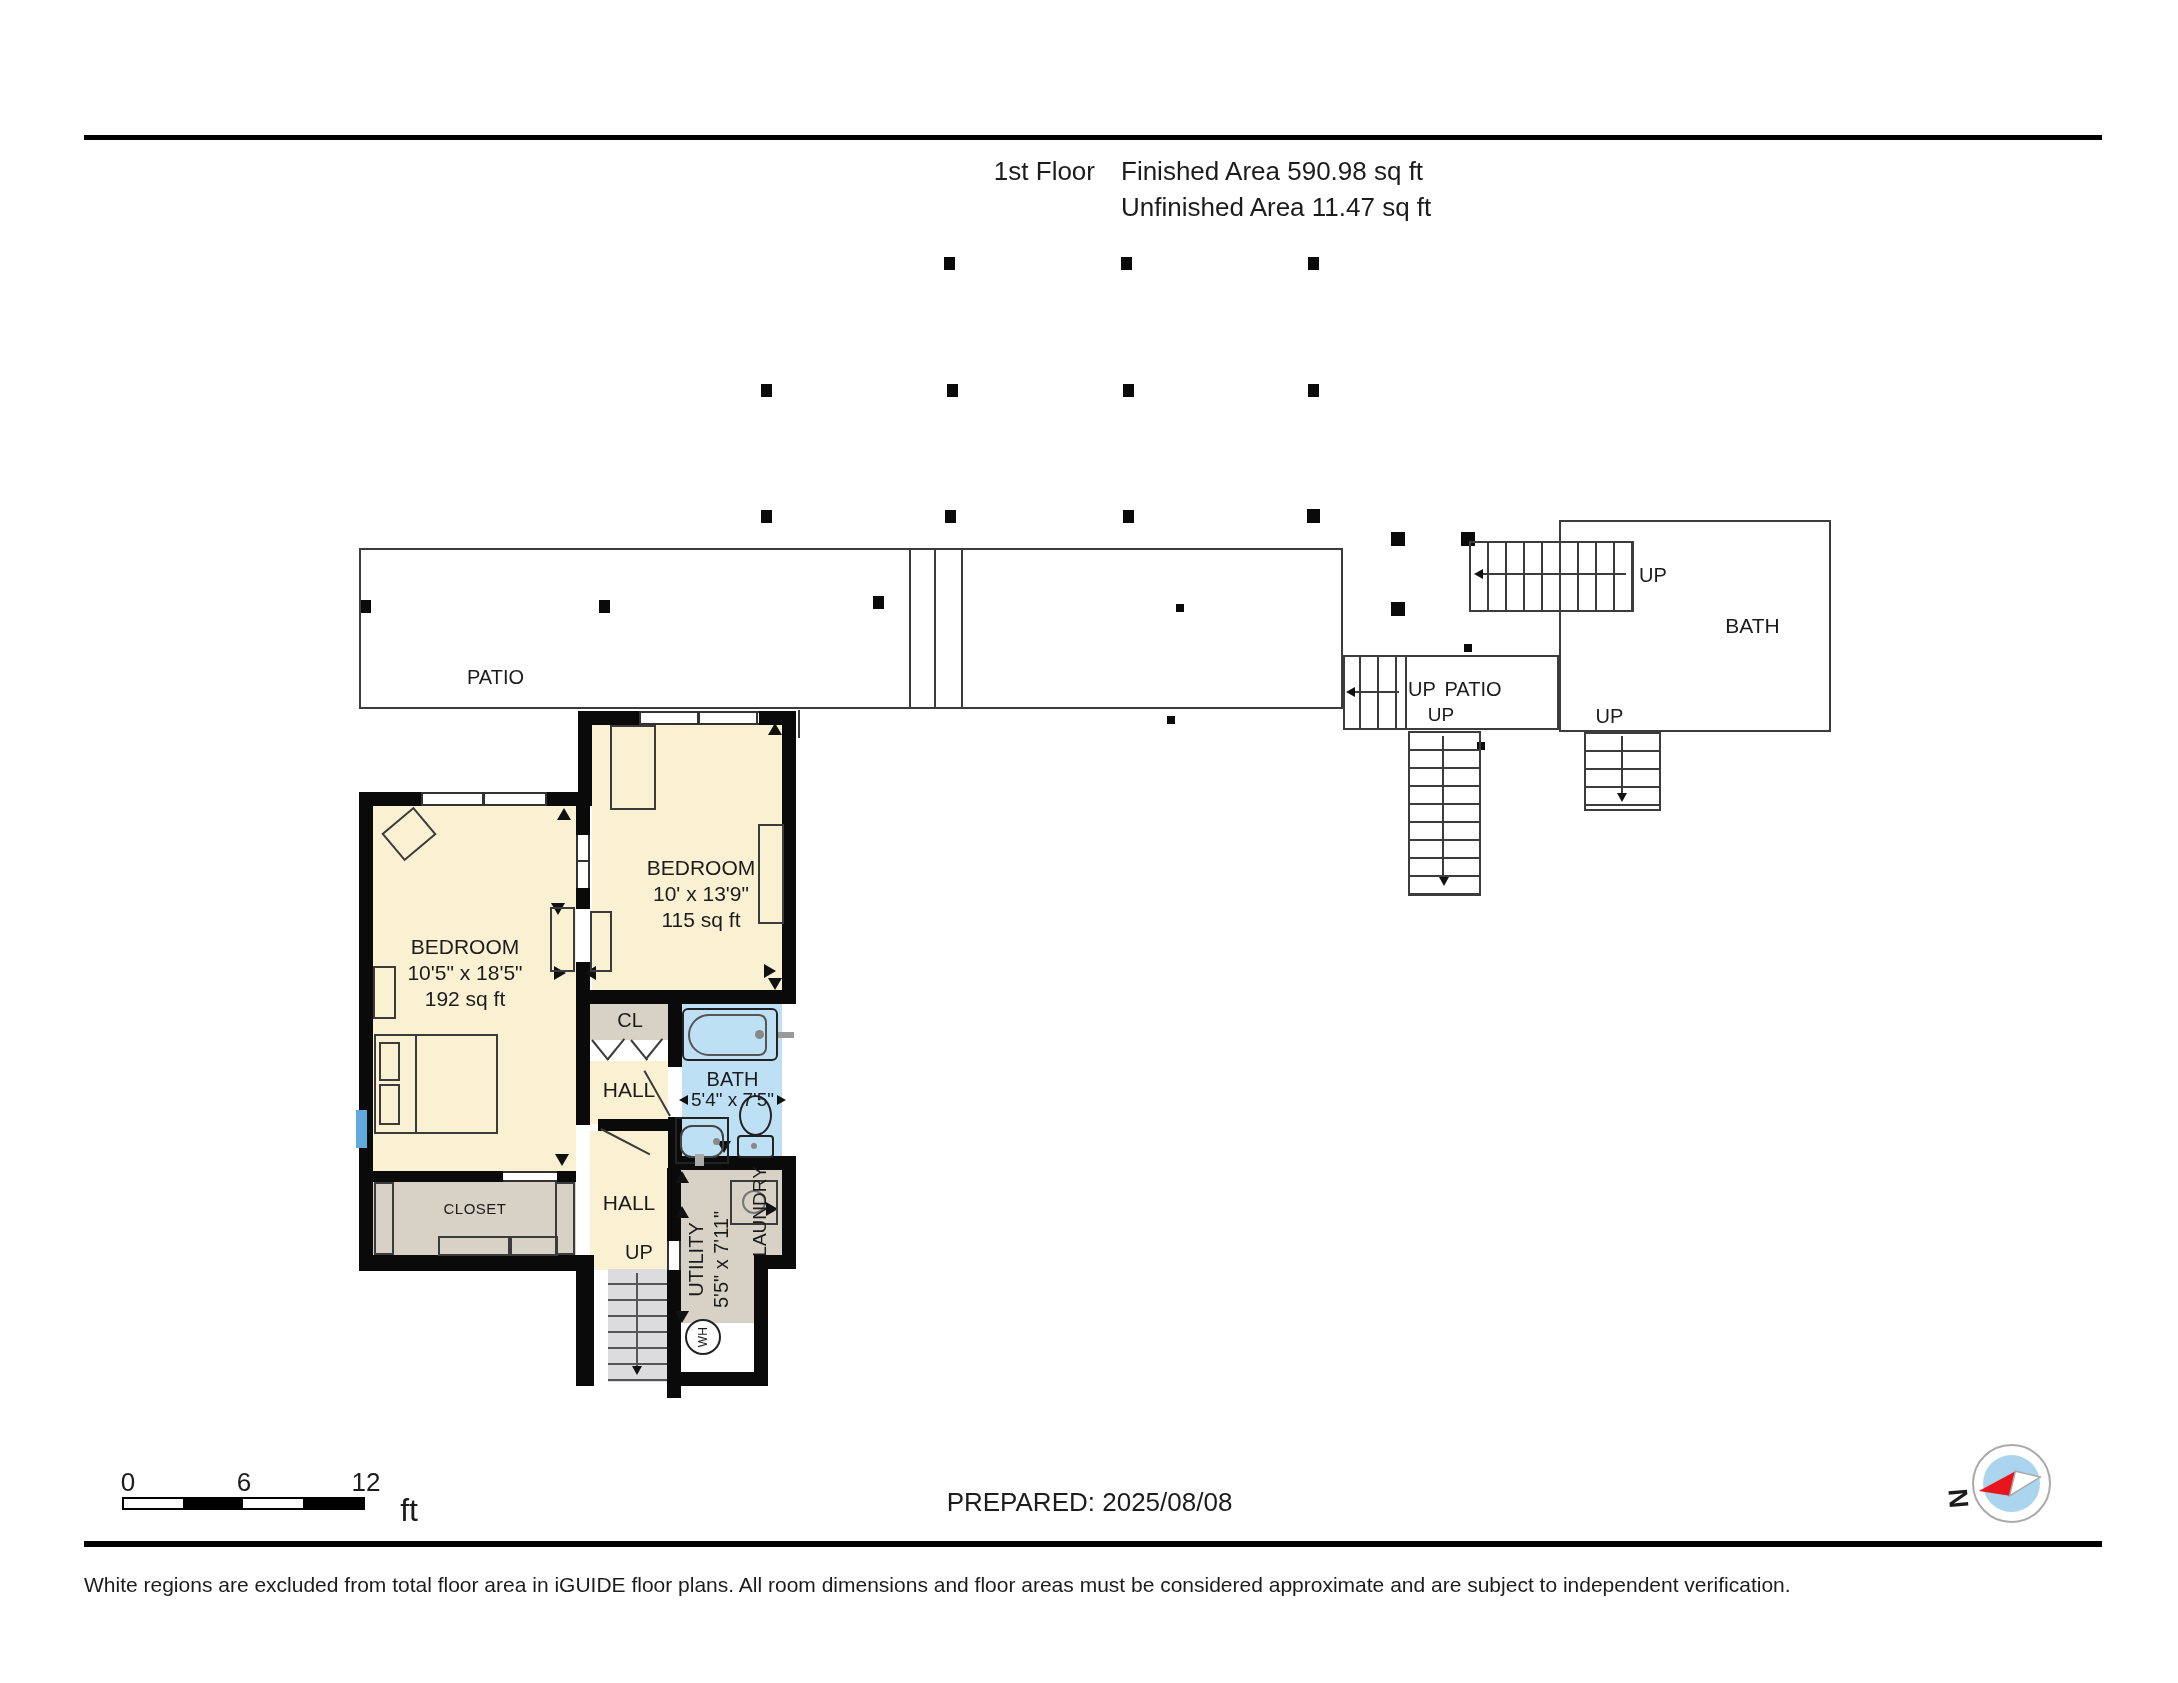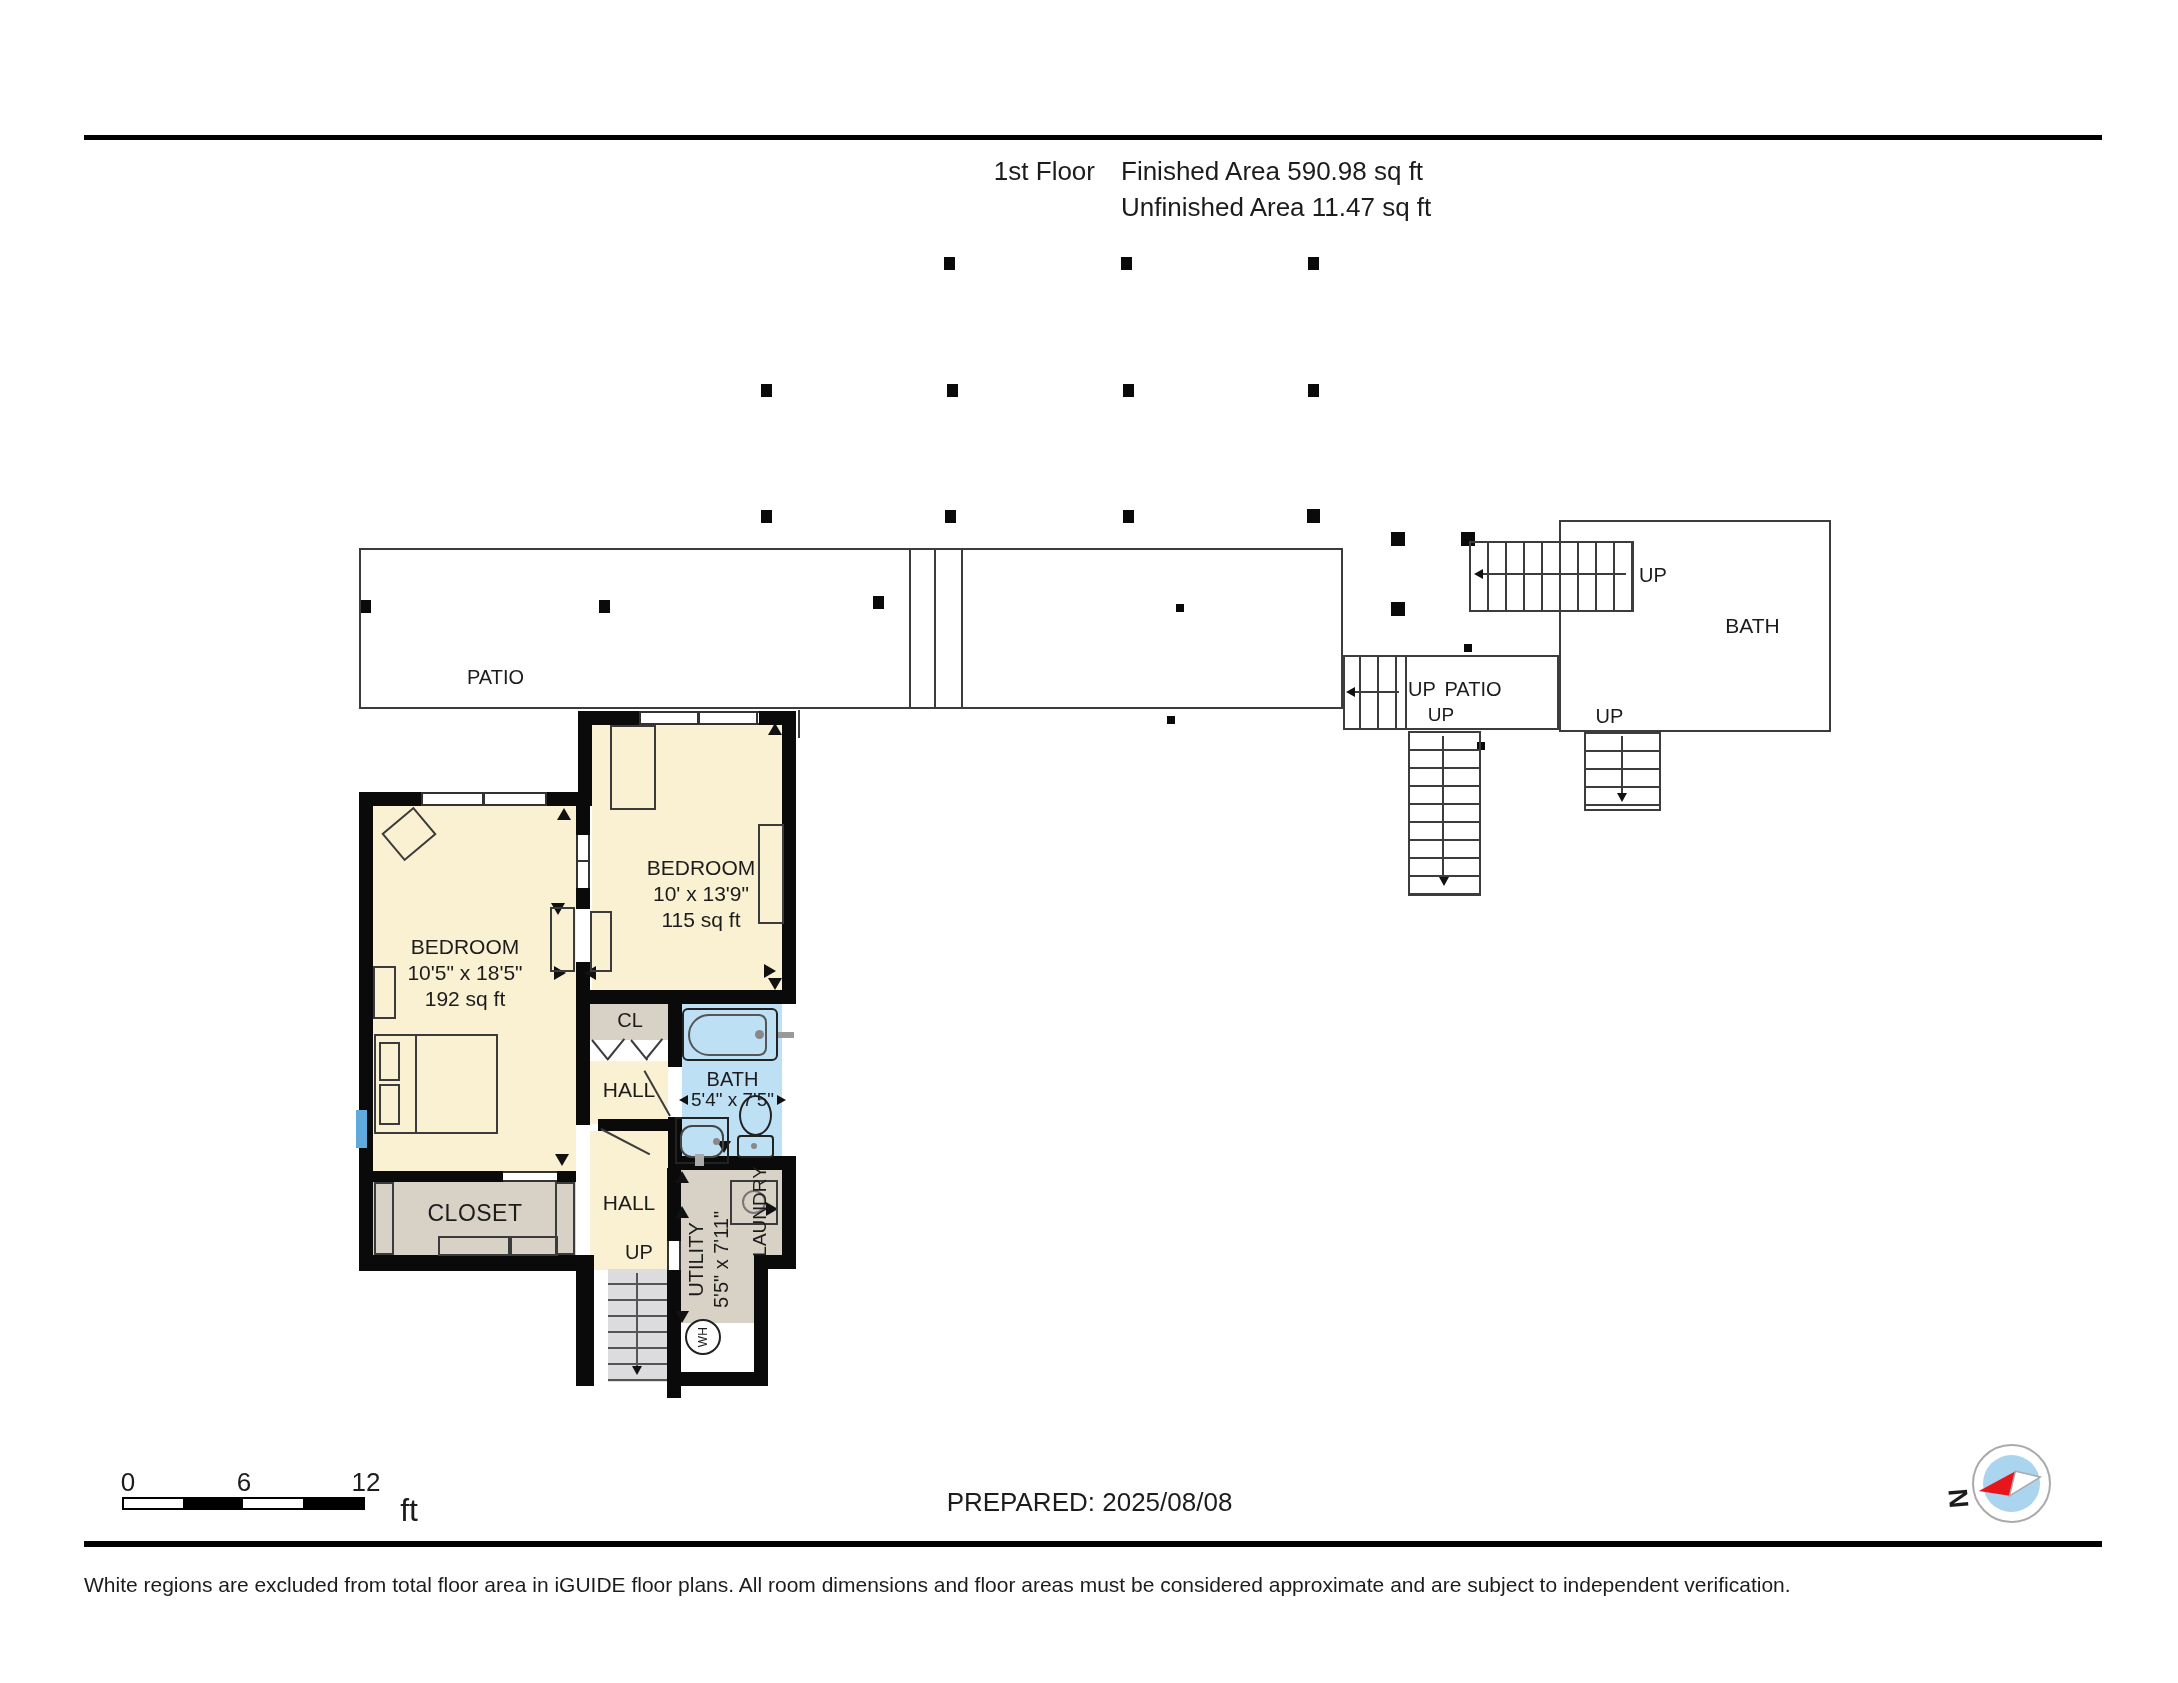--- a/index.html
+++ b/index.html
@@ -213,21 +213,21 @@
   <div class="a lbl" style="left:681px;top:1067px;width:103px;font-size:20px">BATH</div>
   <div class="a" style="left:671px;top:1089px;width:123px;display:flex;align-items:center;justify-content:center;gap:3px">
     <span class="trl sm" style="display:inline-block"></span>
     <span class="lbl" style="font-size:19px">5'4" x 7'5"</span>
     <span class="trr sm" style="display:inline-block"></span>
   </div>
   <div class="a lbl" style="left:590px;top:1008px;width:80px;font-size:20px">CL</div>
   <div class="a lbl" style="left:590px;top:1077px;width:78px;font-size:21px">HALL</div>
   <div class="a lbl" style="left:590px;top:1190px;width:78px;font-size:21px">HALL</div>
   <div class="a lbl" style="left:614px;top:1240px;width:50px;font-size:20px">UP</div>
-  <div class="a lbl" style="left:396px;top:1200px;width:158px;font-size:23px;letter-spacing:0.5px">CLOSET</div>
+  <div class="a lbl" style="left:396px;top:1200px;width:158px;font-size:15px;letter-spacing:0.5px">CLOSET</div>
   <div class="a lbl" style="left:610px;top:1234px;width:198px;height:51px;font-size:20px;line-height:25px;transform:rotate(-90deg)">
     <div>UTILITY</div>
     <div>5'5" x 7'11"</div>
   </div>
   <div class="a lbl" style="left:681px;top:1200px;width:158px;font-size:19px;transform:rotate(-90deg)">LAUNDRY</div>
 
   <div class="a lbl" style="left:113px;top:1467px;width:30px;font-size:26px">0</div>
   <div class="a lbl" style="left:229px;top:1467px;width:30px;font-size:26px">6</div>
   <div class="a lbl" style="left:348px;top:1467px;width:36px;font-size:26px">12</div>
   <div class="a" style="left:122px;top:1497px;width:243px;height:13px;border:2px solid #000;background:linear-gradient(90deg,#fff 0 59px,#000 59px 119px,#fff 119px 179px,#000 179px 239px)"></div>

